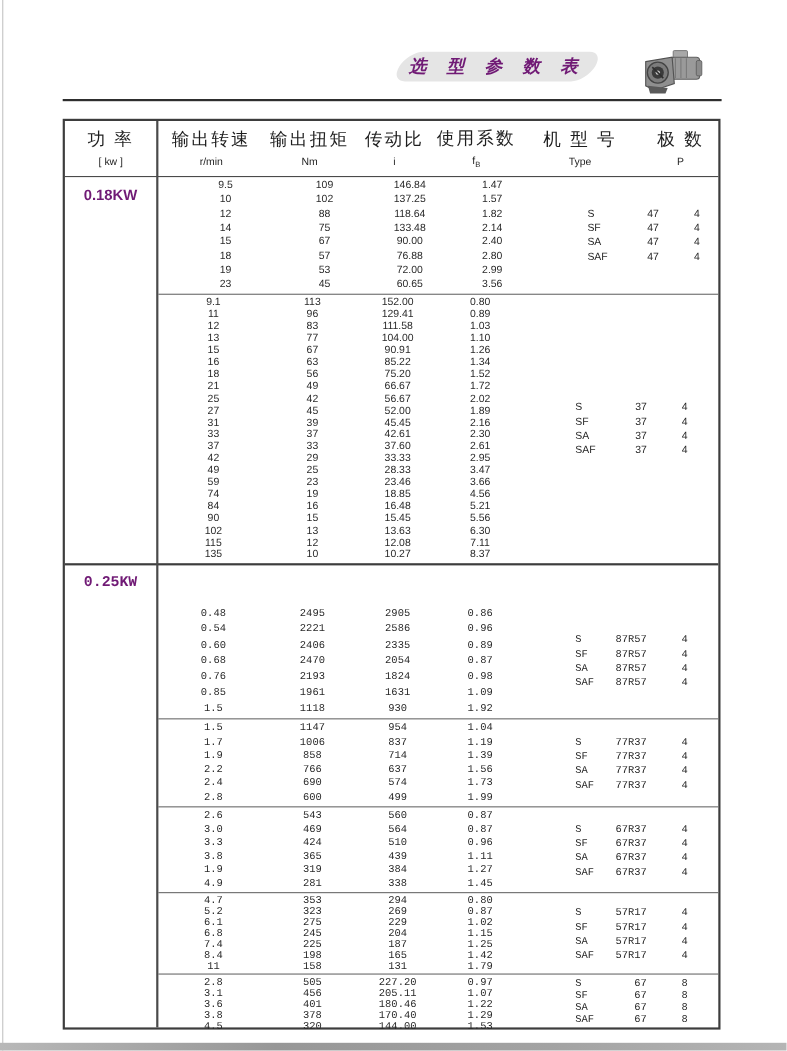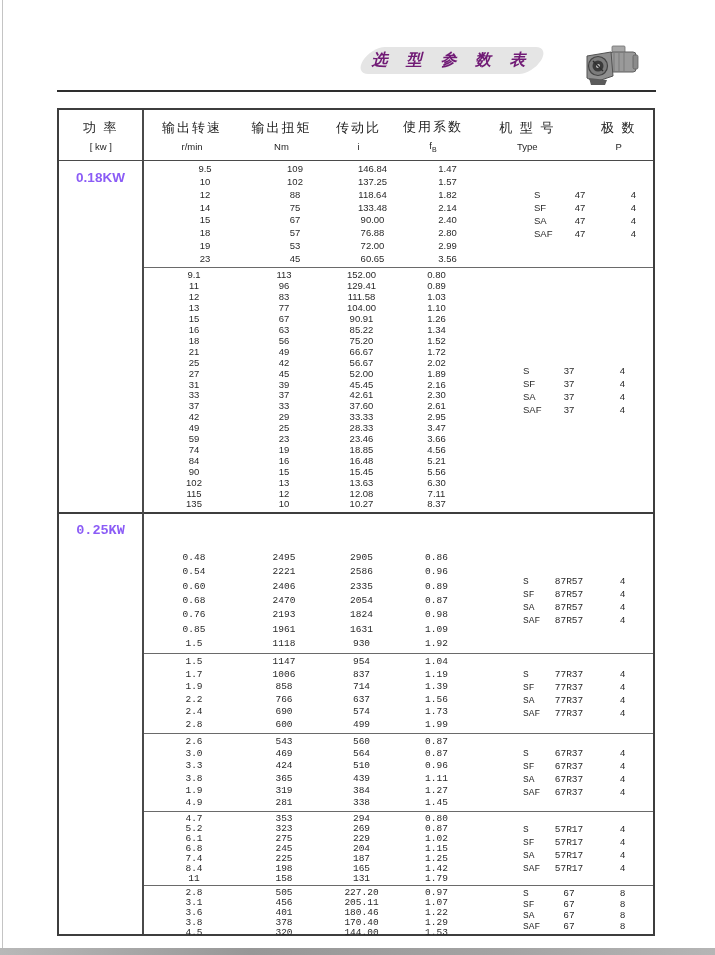--- a/index.html
+++ b/index.html
@@ -17,45 +17,45 @@
   .page-title{position:absolute;left:363px;top:50px;width:178px;text-align:center;
     font-style:italic;font-weight:bold;font-size:16px;letter-spacing:7px;color:#701a75;}
   .title-rule{position:absolute;left:57px;top:90px;width:599px;height:2px;background:#2e2e2e;}
   .gearmotor{position:absolute;left:583px;top:42px;}
   
   .param-table{position:absolute;left:57px;top:108px;width:598px;
     border:2px solid #3d3d3d;box-sizing:border-box;background:#fff;}
   .col-divider{position:absolute;left:83px;top:0;bottom:0;width:2px;background:#4a4a4a;}
   .table-header{display:flex;height:50px;border-bottom:1px solid #4a4a4a;align-items:center;}
   .hc{display:flex;flex-direction:column;align-items:center;justify-content:center;gap:4px;}
-  .hc .cn{font-size:13px;letter-spacing:2px;color:#1e1e1e;}
+  .hc .cn{font-size:16px;letter-spacing:2px;color:#1e1e1e;}
   .hc .un{font-size:9.5px;color:#1e1e1e;letter-spacing:0;}
   .hc sub{font-size:7px;}
   .hc-power{width:84px;}
   .hc-speed{width:100px;}.hc-torque{width:80px;}.hc-ratio{width:75px;}
   .hc-factor{width:75px;}.hc-model{width:115px;}.hc-poles{width:69px;}
   
   .section{position:relative;}
   .section.sep{border-top:2px solid #3d3d3d;font-family:Liberation Mono, monospace;}
   .power-label{position:absolute;left:0;top:9px;width:83px;text-align:center;
-    font-weight:bold;font-size:13.5px;color:#8b5cf6;}
+    font-weight:bold;font-size:13.5px;color:#701a75;}
   .groups{margin-left:85px;}
   .group{position:relative;}
   .group.bt{border-top:1px solid #6a6a6a;}
   .rows{display:flex;flex-direction:column;justify-content:space-around;
     height:100%;box-sizing:border-box;padding:2px 0;}
   .row{display:flex;font-size:9.5px;line-height:10px;}
   .c-speed{width:100px;text-align:center;}
   .c-torque{width:80px;text-align:center;}
   .c-ratio{width:75px;text-align:center;}
   .c-factor{width:75px;text-align:center;}
   .types{position:absolute;left:330px;top:50%;transform:translateY(-50%);width:183px;}
   .type-row{display:flex;font-size:9.5px;}
   .t-prefix{margin-left:49px;width:27px;text-align:left;}
-  .t-size{flex:1;text-align:center;}
+  .t-size{flex:1;text-align:right;}
   .t-poles{width:69px;text-align:center;}
 </style>
 </head>
 <body>
 
 <div class="page-left-edge"></div>
 
 <div class="title-banner"></div>
 <div class="page-title">选 型 参 数 表</div>
 

